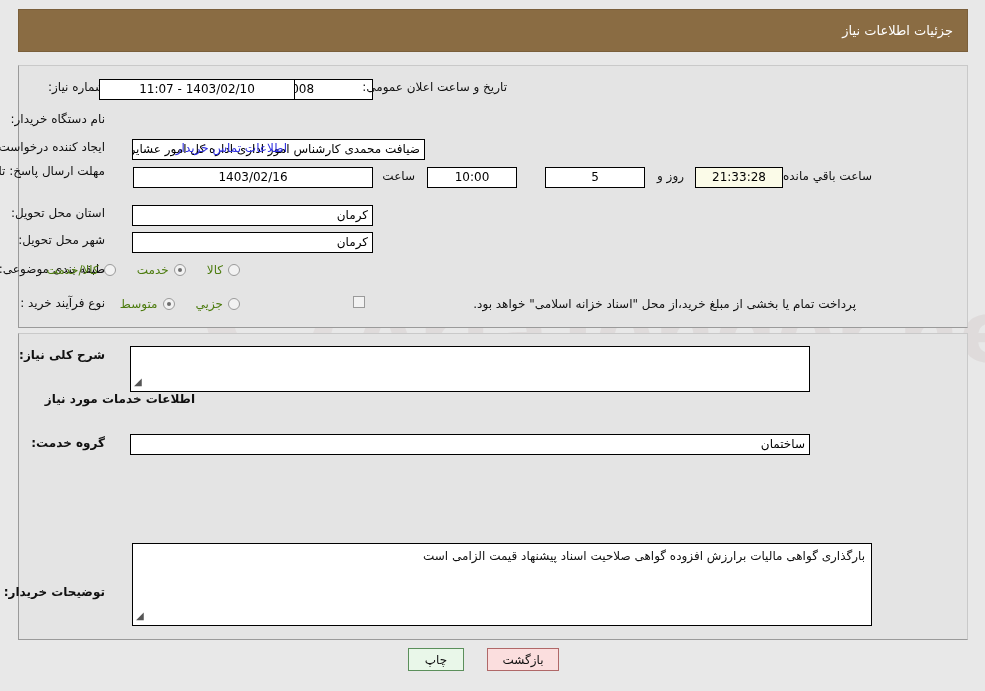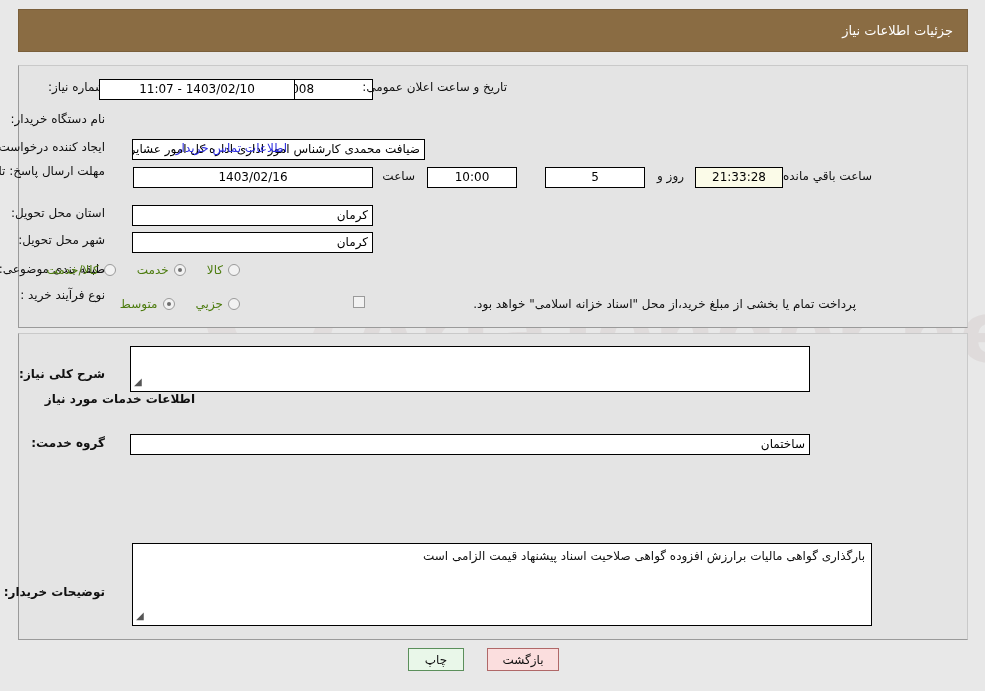--- a/index.html
+++ b/index.html
@@ -248,39 +248,39 @@
     <span class="opt">
       <span class="radio checked"></span>
       <span class="otxt">خدمت</span>
     </span>
     <span class="opt">
       <span class="radio"></span>
       <span class="otxt">کالا/خدمت</span>
     </span>
   </div>
 
-  <div class="row" style="top:288px; right:880px; z-index:3;">
+  <div class="row" style="top:296px; right:880px; z-index:3;">
     <span class="lbl">نوع فرآیند خرید :</span>
   </div>
   <div style="position:absolute; top:295px; right:745px; z-index:3;">
     <span class="opt">
       <span class="radio"></span>
       <span class="otxt">جزیي</span>
     </span>
     <span class="opt">
       <span class="radio checked"></span>
       <span class="otxt">متوسط</span>
     </span>
   </div>
   <span class="checkbox" style="position:absolute; top:296px; right:620px; z-index:3;"></span>
   <span class="inline-txt" style="position:absolute; top:297px; right:124px; z-index:3;">پرداخت تمام یا بخشی از مبلغ خرید،از محل "اسناد خزانه اسلامی" خواهد بود.</span>
 
   <div class="panel" id="panel-middle"></div>
 
-  <div class="row" style="top:367px; right:880px; z-index:3;margin-left:8px;">
+  <div class="row" style="top:348px; right:880px; z-index:3;margin-left:8px;">
     <span class="lbl lbl-bold">شرح کلی نیاز:</span>
   </div>
   <div class="ta" style="position:absolute; top:346px; right:175px; width:680px; height:46px; z-index:3;">
     <span class="grip">◣</span>
   </div>
 
   <div class="sec-head" style="top:392px; right:790px; z-index:3;">اطلاعات خدمات مورد نیاز</div>
 
   <div class="row" style="top:436px; right:880px; z-index:3;">
     <span class="lbl lbl-bold">گروه خدمت:</span>

